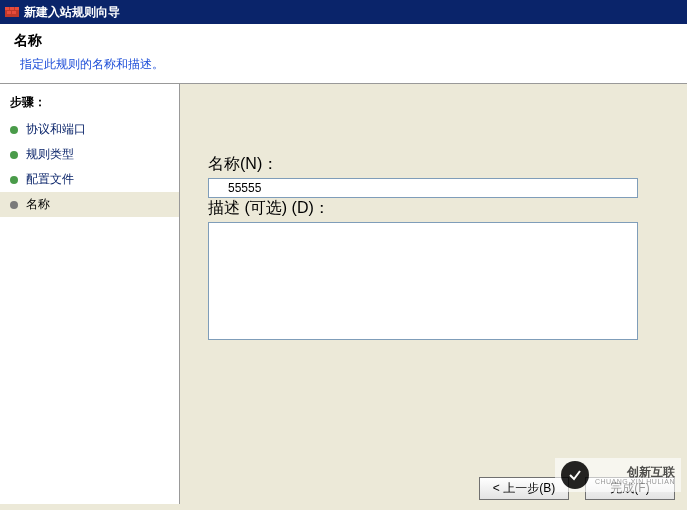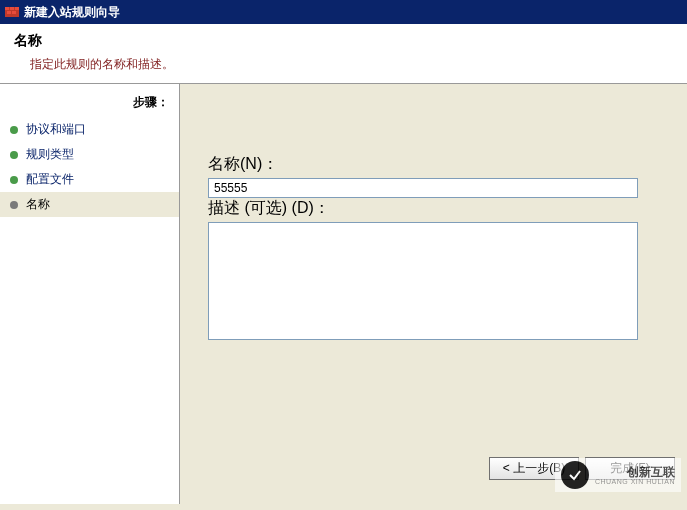--- a/index.html
+++ b/index.html
@@ -36,33 +36,32 @@
       border-bottom: 1px solid #999;
     }
     .header h1 {
       font-size: 14px;
       font-weight: bold;
       color: #000;
       margin-bottom: 6px;
     }
     .header p {
       font-size: 12px;
-      color: #7f1d1d;
-      margin-left: 16px;
+      color: #1d4ed8;
+      margin-left: 6px;
     }
     .body {
       display: flex;
       height: 420px;
     }
     .sidebar {
       width: 180px;
       background: #fff;
       border-right: 1px solid #999;
       padding: 8px 0;
-      text-align: right;
     }
     .sidebar-title {
       font-weight: bold;
       padding: 2px 10px 6px 10px;
       font-size: 12px;
     }
     .sidebar-item {
       display: flex;
       align-items: center;
       padding: 4px 10px;
@@ -94,41 +93,41 @@
     .field-label {
       font-size: 16px;
       margin-bottom: 3px;
     }
     .name-input {
       width: 430px;
       height: 20px;
       border: 1px solid #7f9db9;
       background: #fff;
       font-size: 12px;
-      padding: 1px 5px;
+      padding: 1px 19px;
       font-family: inherit;
     }
     .desc-label {
     }
     .desc-textarea {
       width: 430px;
       height: 118px;
       border: 1px solid #7f9db9;
       background: #fff;
       font-size: 12px;
       padding: 2px 3px;
       font-family: inherit;
       resize: none;
     }
     .button-row {
       position: absolute;
-      bottom: 24px;
+      bottom: 4px;
       right: 12px;
       display: flex;
-      gap: 6px;
+      gap: 16px;
     }
     .btn {
       min-width: 90px;
       height: 23px;
       border: 1px solid #707070;
       background: linear-gradient(to bottom, #fff, #e3e3e3);
       font-size: 12px;
       font-family: inherit;
       cursor: pointer;
       padding: 0 10px;

